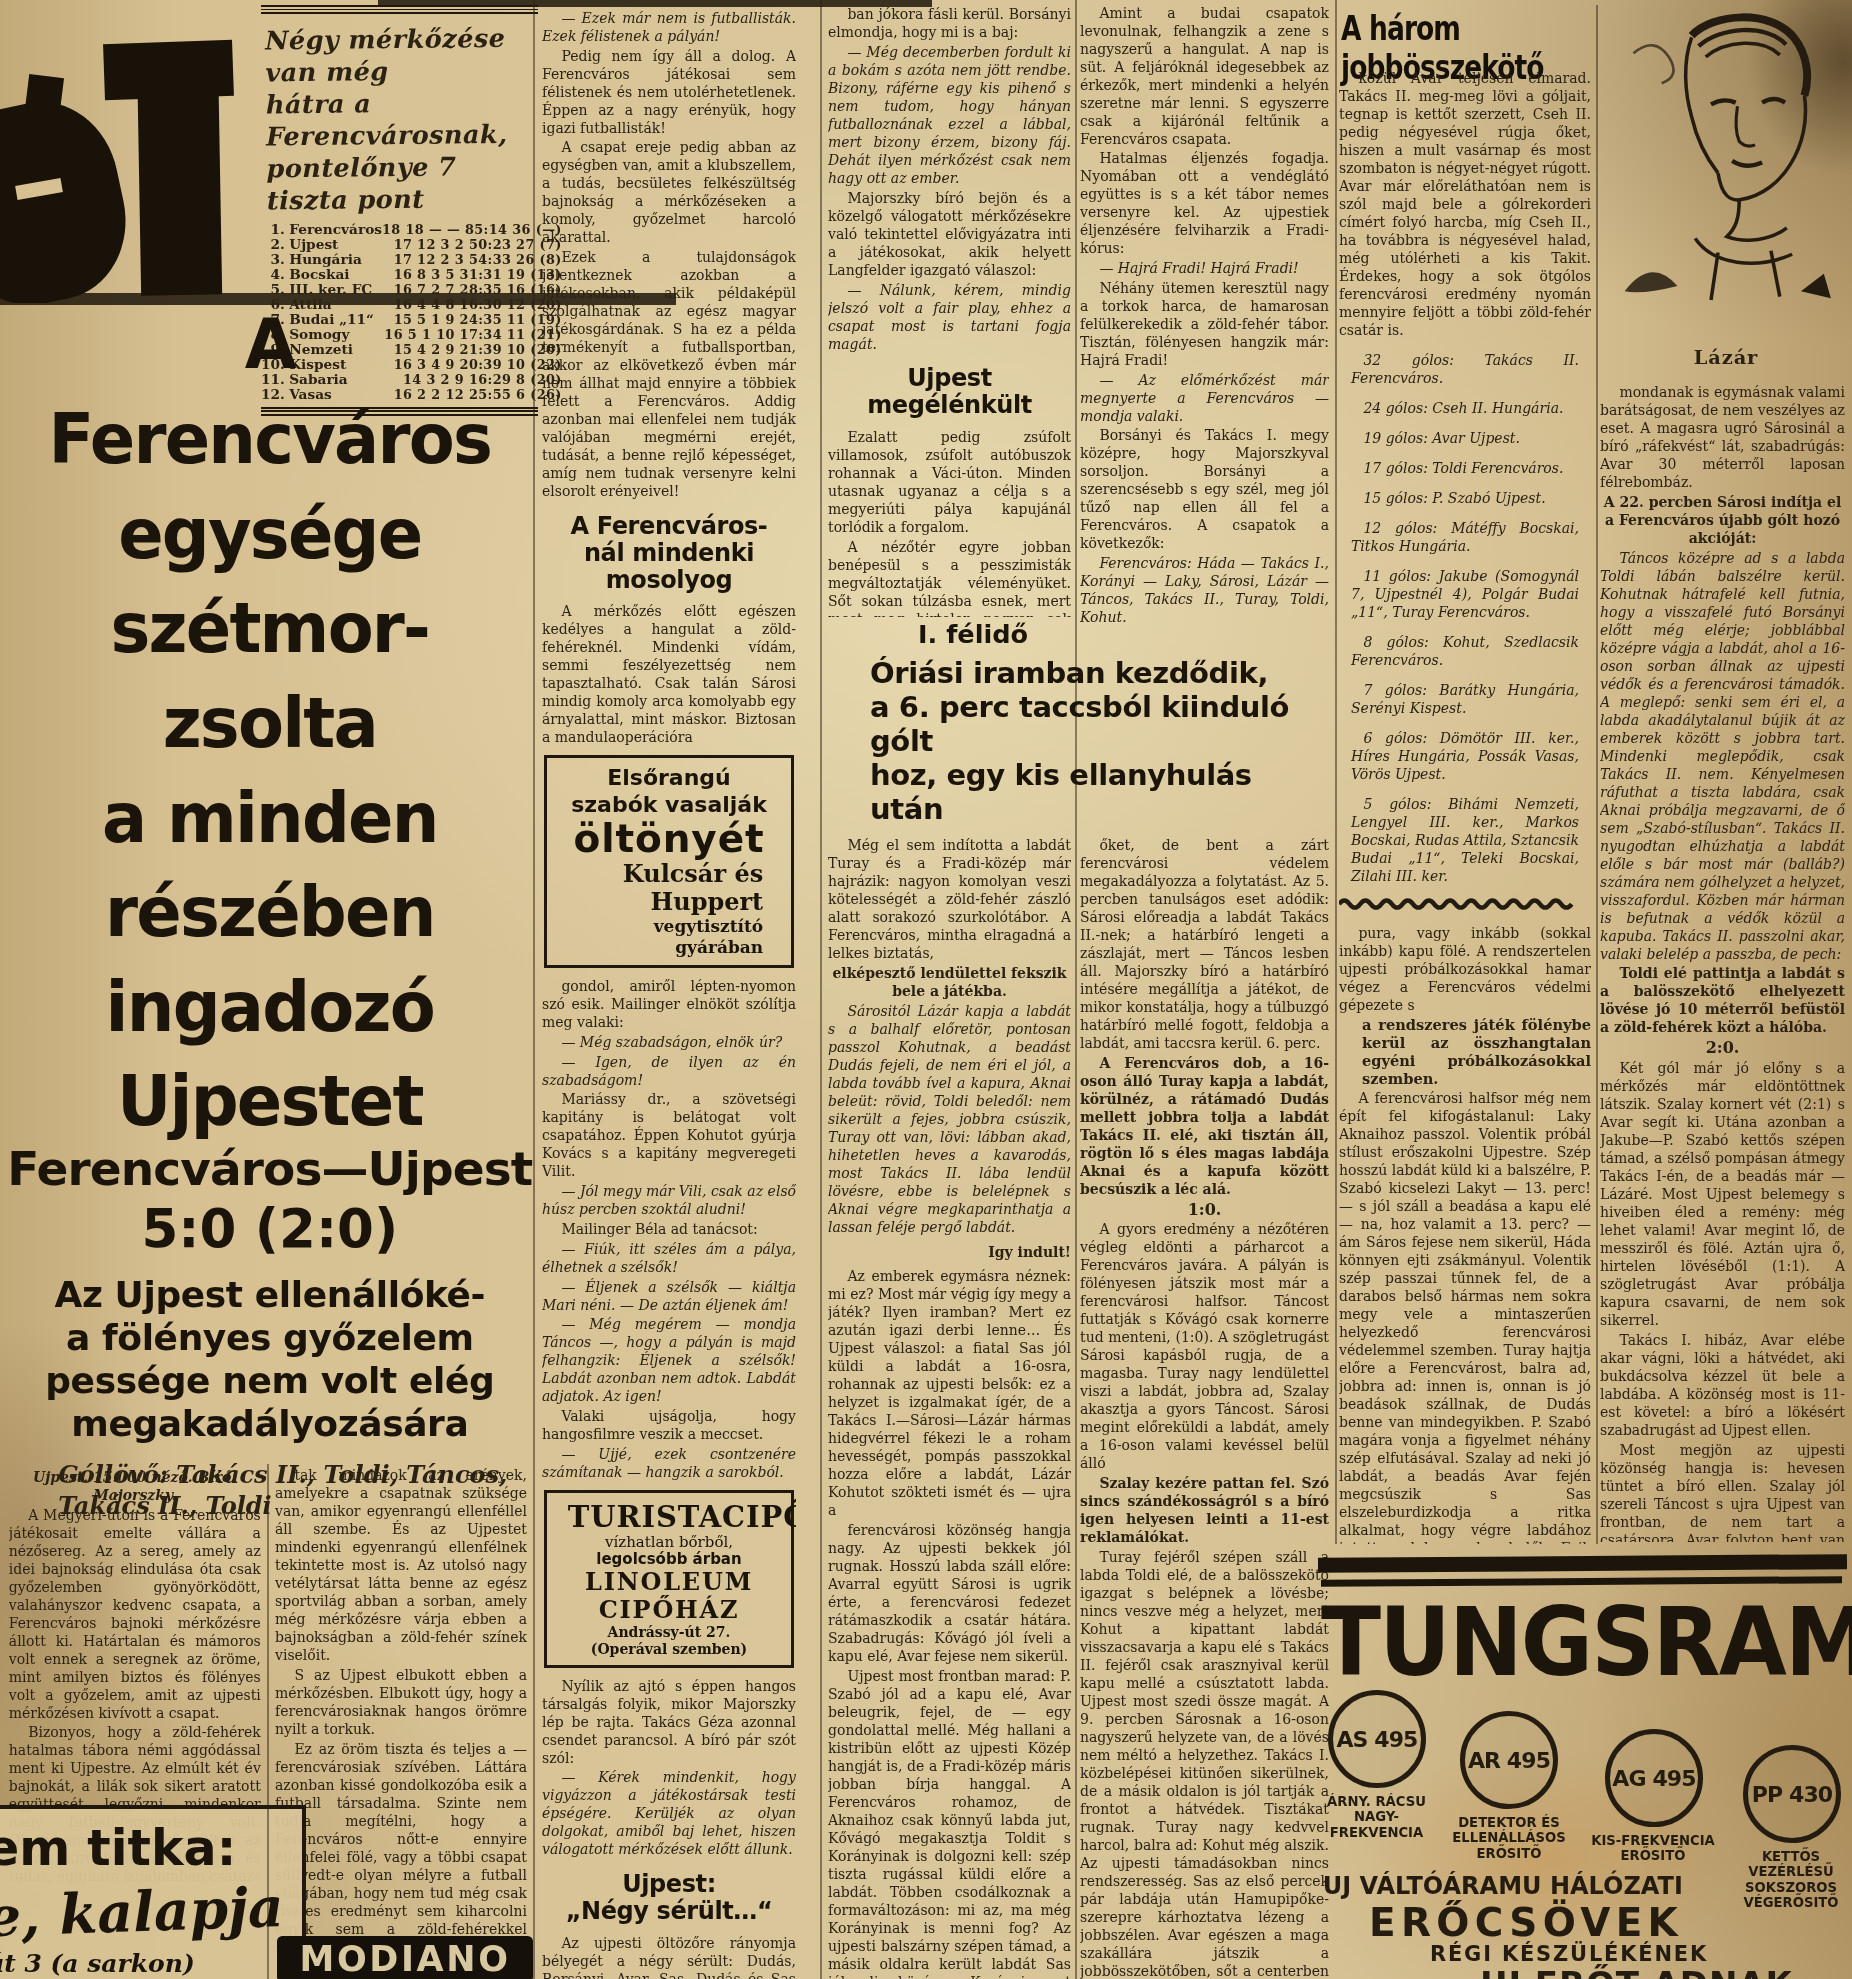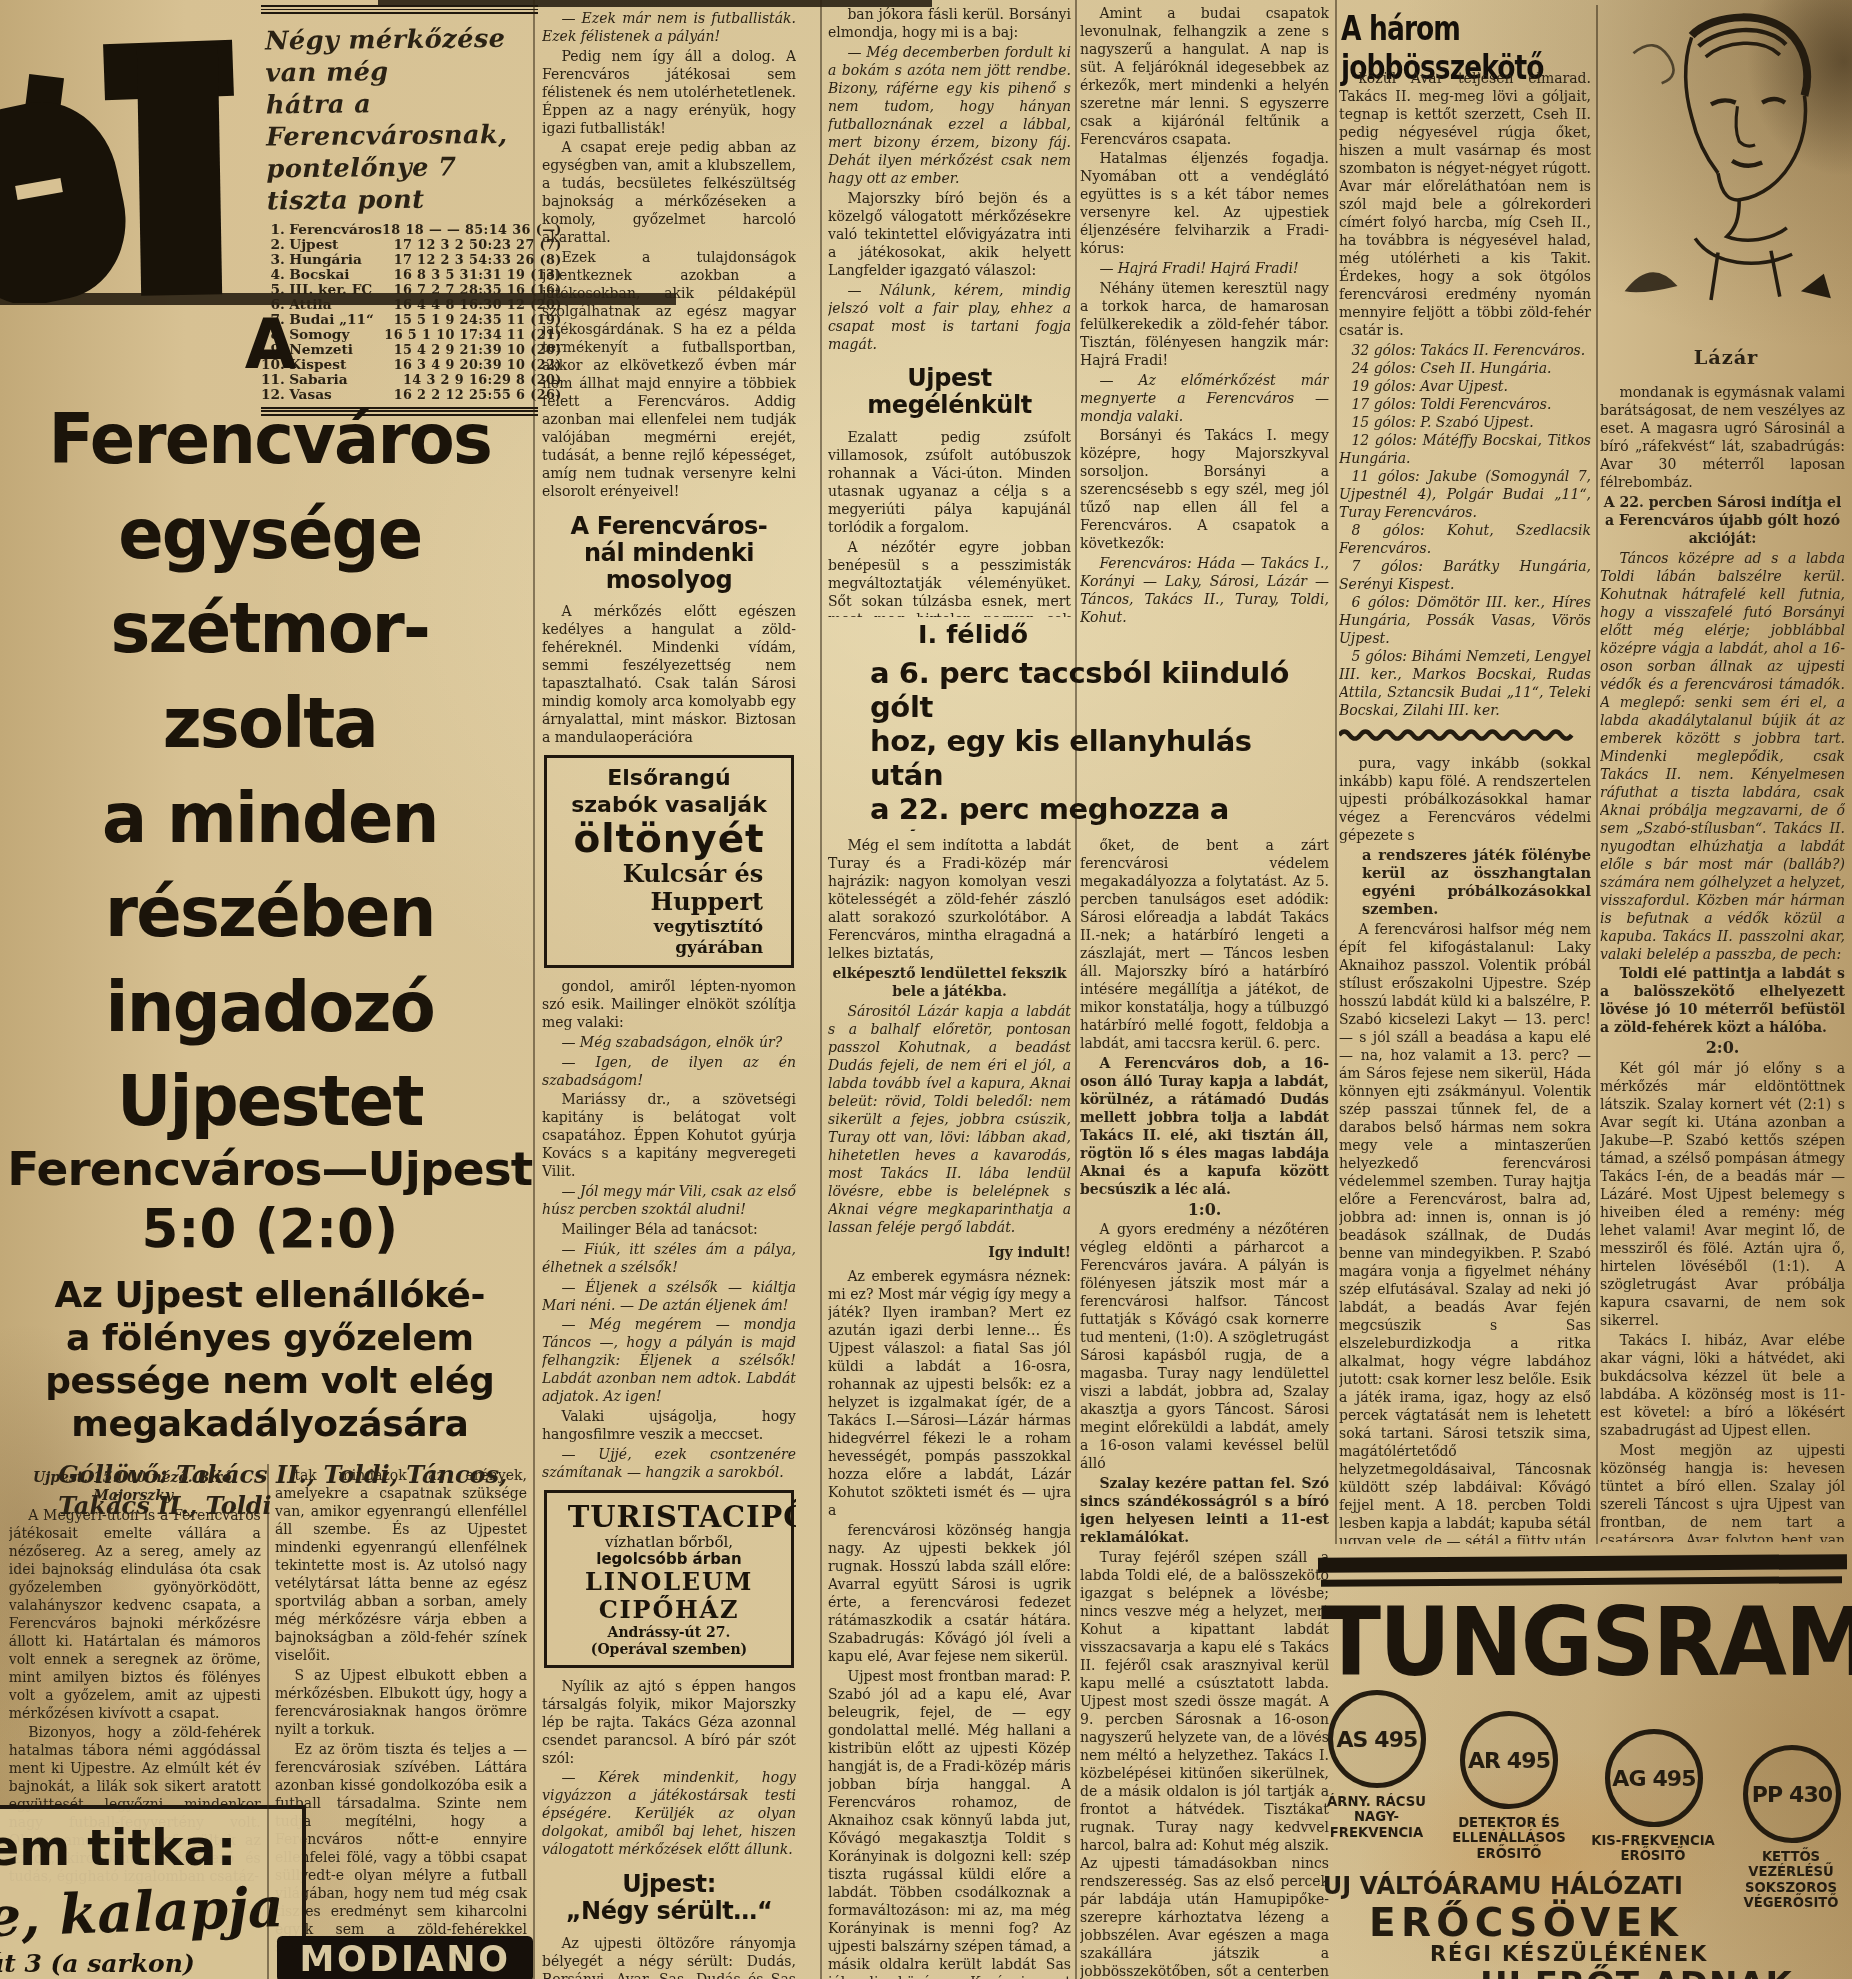--- a/index.html
+++ b/index.html
@@ -32,21 +32,21 @@
   .subhl{font-family:"DejaVu Sans",sans-serif;font-weight:bold;font-size:36px;line-height:43px;text-align:center;color:#1b140a;letter-spacing:-0.4px;}
   .scorers{font-weight:bold;font-style:italic;font-size:24px;line-height:31px;text-align:left;padding-left:53px;}
   
   .col{position:absolute;overflow:hidden;}
   .bp{margin:0 0 1.8px 0;font-size:14px;line-height:18px;text-align:justify;text-indent:19.4px;}
   .bc{margin:1.8px 0;font-size:14px;line-height:18px;text-align:center;text-indent:0;}
   .it{font-style:italic;}
   .bd{font-weight:bold;}
   .pre{white-space:pre-line;}
   .inset{text-indent:0;padding-left:23px;font-size:14.6px;}
-  .goal{text-indent:12.4px;margin:0;}
+  .goal{text-indent:12.4px;margin:12px;}
   .colhead{font-family:"DejaVu Sans",sans-serif;font-weight:bold;font-size:24px;line-height:27px;text-align:center;margin:12.4px 0 8.8px;color:#1b140a;white-space:pre-line;letter-spacing:-0.4px;}
   .subhead{font-weight:bold;font-size:14px;text-align:right;margin:8.8px 0 7px;}
   .scoreline{font-weight:bold;font-size:16px;text-align:center;margin:1.8px 0;}
   .waveblock{margin:8.8px 0;}
   
   .adbox{border:3.5px solid #20180e;margin:8.8px 1.8px;padding:7px 21px;text-align:center;}
   .adl{display:block;color:#1b140a;}
   .adl.t1{font-family:"DejaVu Sans",sans-serif;font-weight:bold;font-size:22px;line-height:26.5px;}
   .adl.t2{font-family:"DejaVu Sans",sans-serif;font-weight:bold;font-size:39px;line-height:42px;letter-spacing:0.9px;}
   .adl.t3{font-weight:bold;font-size:24px;line-height:28px;text-align:right;padding-right:7px;}
@@ -299,20 +299,21 @@
       <div class="bp">őket, de bent a zárt ferencvárosi védelem megakadályozza a folytatást. Az 5. percben tanulságos eset adódik: Sárosi előreadja a labdát Takács II.-nek; a határbíró lengeti a zászlaját, mert — Táncos lesben áll. Majorszky bíró a határbíró intésére megállítja a játékot, de mikor konstatálja, hogy a túlbuzgó határbíró mellé fogott, feldobja a labdát, ami taccsra kerül. 6. perc.</div>
       <div class="bp bd">A Ferencváros dob, a 16-oson álló Turay kapja a labdát, körülnéz, a rátámadó Dudás mellett jobbra tolja a labdát Takács II. elé, aki tisztán áll, rögtön lő s éles magas labdája Aknai és a kapufa között becsúszik a léc alá.</div>
       <div class="scoreline">1:0.</div>
       <div class="bp">A gyors eredmény a nézőtéren végleg eldönti a párharcot a Ferencváros javára. A pályán is fölényesen játszik most már a ferencvárosi halfsor. Táncost futtatják s Kővágó csak kornerre tud menteni, (1:0). A szögletrugást Sárosi kapásból rugja, de a magasba. Turay nagy lendülettel viszi a labdát, jobbra ad, Szalay akasztja a gyors Táncost. Sárosi megint előreküldi a labdát, amely a 16-oson valami kevéssel belül álló</div>
       <div class="bp bd">Szalay kezére pattan fel. Szó sincs szándékosságról s a bíró igen helyesen leinti a 11-est reklamálókat.</div>
       <div class="bp">Turay fejéről szépen száll a labda Toldi elé, de a balösszekötő igazgat s belépnek a lövésbe; nincs veszve még a helyzet, mert Kohut a kipattant labdát visszacsavarja a kapu elé s Takács II. fejéről csak arasznyival kerül kapu mellé a csúsztatott labda. Ujpest most szedi össze magát. A 9. percben Sárosnak a 16-oson nagyszerű helyzete van, de a lövés nem méltó a helyzethez. Takács I. közbelépései kitünően sikerülnek, de a másik oldalon is jól tartják a frontot a hátvédek. Tisztákat rugnak. Turay nagy kedvvel harcol, balra ad: Kohut még alszik. Az ujpesti támadásokban nincs rendszeresség. Sas az első percek pár labdája után Hamupipőke-szerepre kárhoztatva lézeng a jobbszélen. Avar egészen a maga szakállára játszik a jobbösszekötőben, sőt a centerben is. Azaz hogy most szinte balösszekötőbe keveredik át s onnan ballal nagyot durrant ka-</div>
     </div>
 
   <div class="lead15" style="left:870px;top:619px;width:462px;height:212px;overflow:hidden;">
     <div class="kick">I. félidő</div>
+    <div class="ln">Óriási iramban kezdődik,</div>
     <div class="ln">a 6. perc taccsból kiinduló gólt</div>
     <div class="ln">hoz, egy kis ellanyhulás után</div>
     <div class="ln">a 22. perc meghozza a második</div>
 
   </div>
 
   <div class="featTitle" style="left:1341px;top:8.8px;width:252px;">A három jobbösszekötő</div>
   <div class="col" style="left:1339px;top:69px;width:252px;height:1475px;">
       <div class="bp">közül Avar teljesen elmarad. Takács II. meg-meg lövi a góljait, tegnap is kettőt szerzett, Cseh II. pedig négyesével rúgja őket, hiszen a mult vasárnap és most szombaton is négyet-négyet rúgott. Avar már előreláthatóan nem is szól majd bele a gólrekorderi címért folyó harcba, míg Cseh II., ha továbbra is négyesével halad, még utólérheti a kis Takit. Érdekes, hogy a sok ötgólos ferencvárosi eredmény nyomán mennyire feljött a többi zöld-fehér csatár is.</div>
       <div class="bp it goal">32 gólos: Takács II. Ferencváros.</div>

